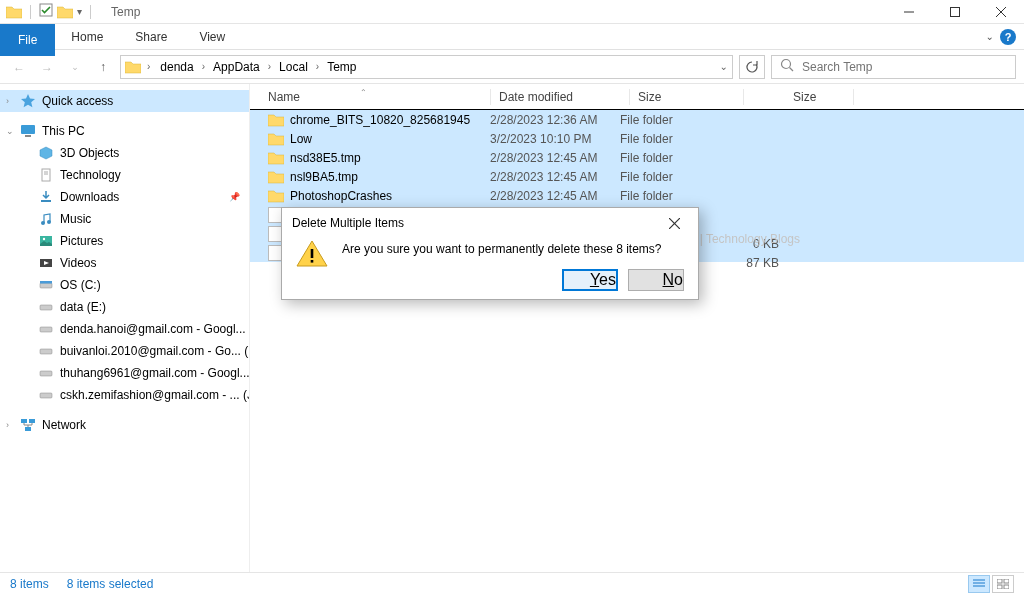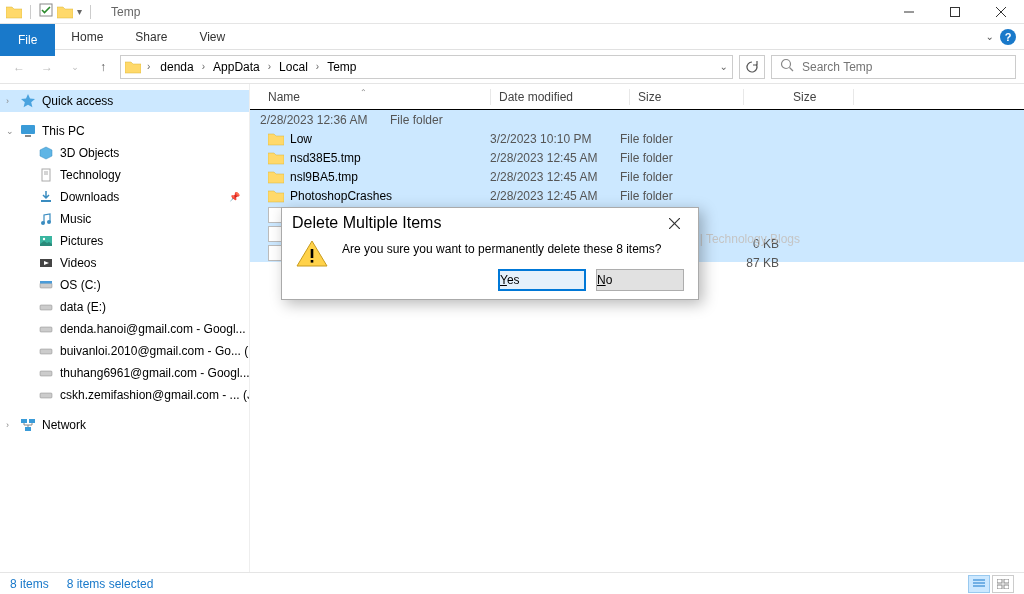--- a/index.html
+++ b/index.html
@@ -72,27 +72,27 @@
     .file-mini { width: 14px; height: 16px; border: 1px solid #bbb; background: #fff; position: relative; }
     
     
     .statusbar { height: 22px; border-top: 1px solid #e5e5e5; display: flex; align-items: center; padding: 0 10px; font-size: 12px; color: #1979ca; gap: 18px; }
     .status-right { margin-left: auto; display: flex; gap: 2px; }
     .view-btn { width: 22px; height: 18px; border: 1px solid #ccc; display: flex; align-items: center; justify-content: center; }
     .view-btn.active { background: #cce8ff; border-color: #99c9ef; }
     
     
     .dialog-overlay-shadow { position: absolute; left: 281px; top: 207px; width: 418px; height: 93px; background: #fff; border: 1px solid #aaa; box-shadow: 4px 4px 14px rgba(0,0,0,0.28); z-index: 50; display: flex; flex-direction: column; }
-    .dlg-title { height: 30px; display: flex; align-items: center; padding: 0 10px; font-size: 16px; color: #000; gap: 21px; }
+    .dlg-title { height: 30px; display: flex; align-items: center; padding: 0 10px; font-size: 12px; color: #000; gap: 21px; }
     .dlg-close { margin-left: auto; width: 28px; height: 22px; display: flex; align-items: center; justify-content: center; font-size: 14px; color: #333; }
     .dlg-body { flex: 1; display: flex; align-items: flex-start; padding: 2px 14px; gap: 14px; }
     .warning-icon { width: 32px; height: 28px; }
     .dlg-text { font-size: 12px; color: #000; padding-top: 2px; }
     .dlg-buttons { display: flex; justify-content: flex-end; gap: 10px; padding: 0 14px 0 0; align-items: center; margin-top: -6px; margin-bottom: 8px;}
-    .dlg-btn { width: 88px; height: 22px; border: 1px solid #adadad; background: #e1e1e1; font-size: 12px; display: flex; align-items: center; justify-content: flex-start; }
+    .dlg-btn { width: 56px; height: 22px; border: 1px solid #adadad; background: #e1e1e1; font-size: 16px; display: flex; align-items: center; justify-content: flex-end; }
     .dlg-btn.default { border: 2px solid #0078d7; background: #e5f1fb; }
     .ul { text-decoration: underline; }
     
     .watermark { position: absolute; right: 224px; top: 232px; color: #c5c5c5; font-size: 12px; z-index: 10; }
   </style>
 </head>
 <body>
 
 <div class="titlebar">
   <div class="titlebar-left">
@@ -348,20 +348,26 @@
       <div class="col-sep"></div>
       <div class="col-date">Date modified</div>
       <div class="col-sep"></div>
       <div class="col-type">Size</div>
       <div class="col-sep"></div>
       <div class="col-size">Size</div>
       <div class="col-sep"></div>
     </div>
     <div class="file-rows" id="file-rows">
         <div class="file-row selected">
+          <div class="fr-name">
+            <span class="folder-mini"><svg viewBox="0 0 16 14">
+                <path d="M0 2h6l2 2h8v9H0z" fill="#ffd96a" stroke="#d9b43a" stroke-width="0.5"></path>
+              </svg></span>
+            <span>chrome_BITS_10820_825681945</span>
+          </div>
           <div class="fr-date">2/28/2023 12:36 AM</div>
           <div class="fr-type">File folder</div>
           <div class="fr-size"></div>
         </div>
         <div class="file-row selected">
           <div class="fr-name">
             <span class="folder-mini"><svg viewBox="0 0 16 14">
                 <path d="M0 2h6l2 2h8v9H0z" fill="#ffd96a" stroke="#d9b43a" stroke-width="0.5"></path>
               </svg></span>
             <span>Low</span>

